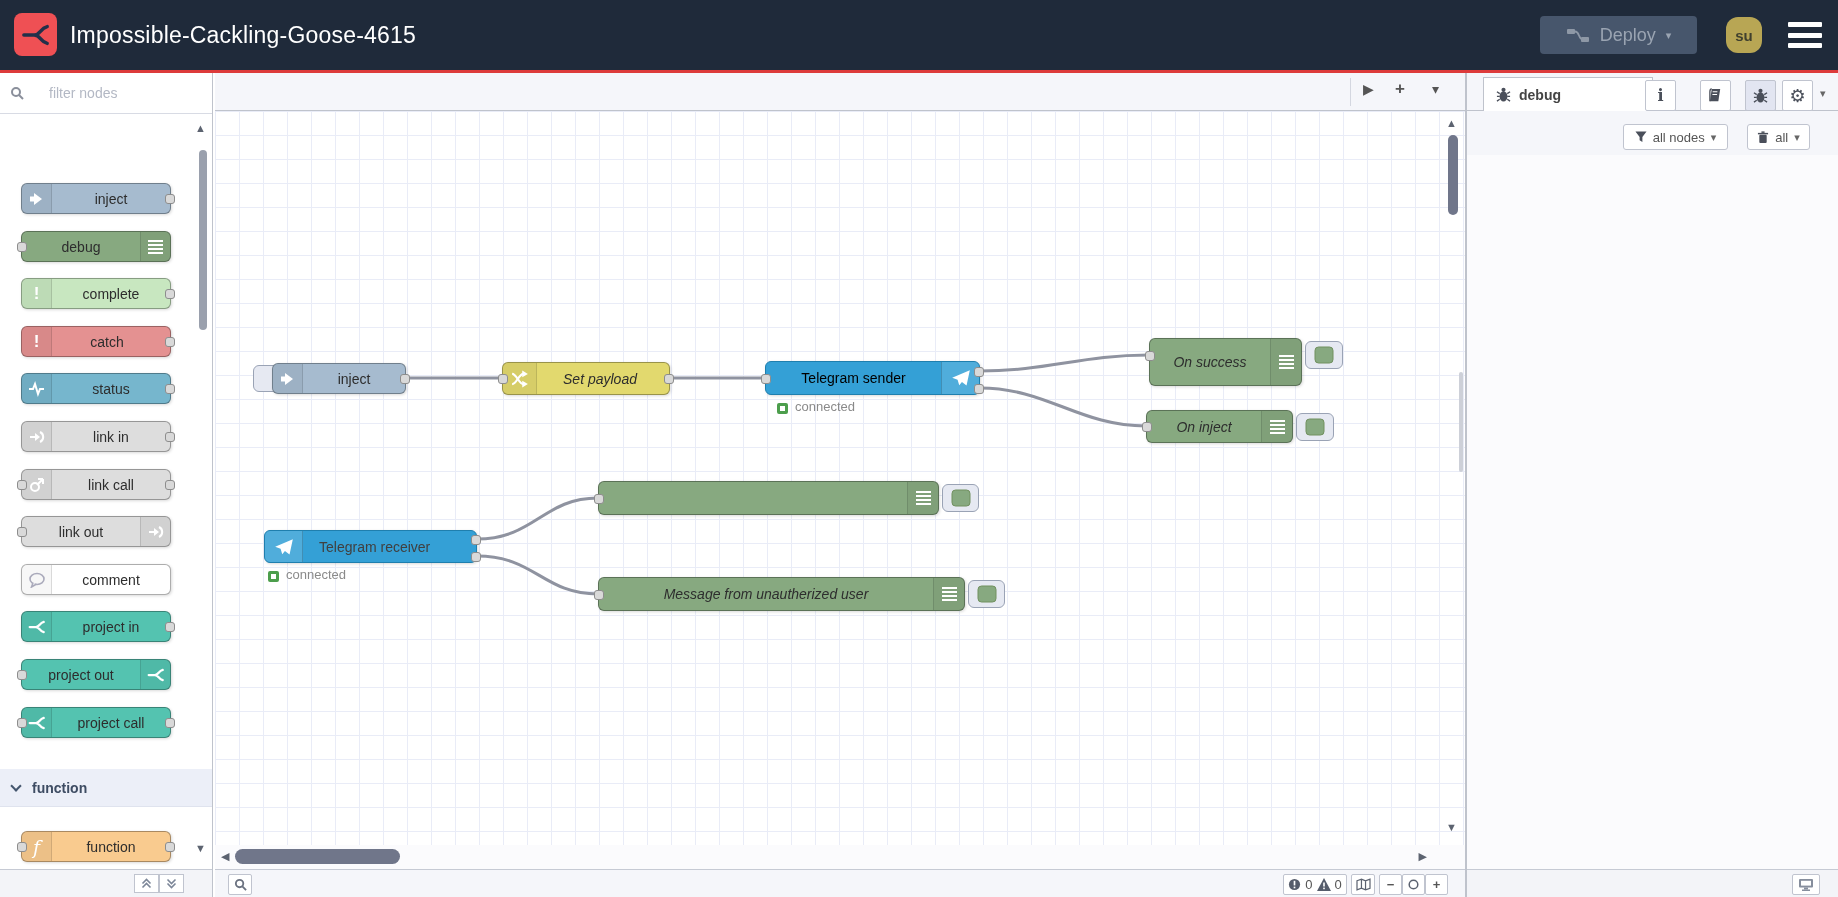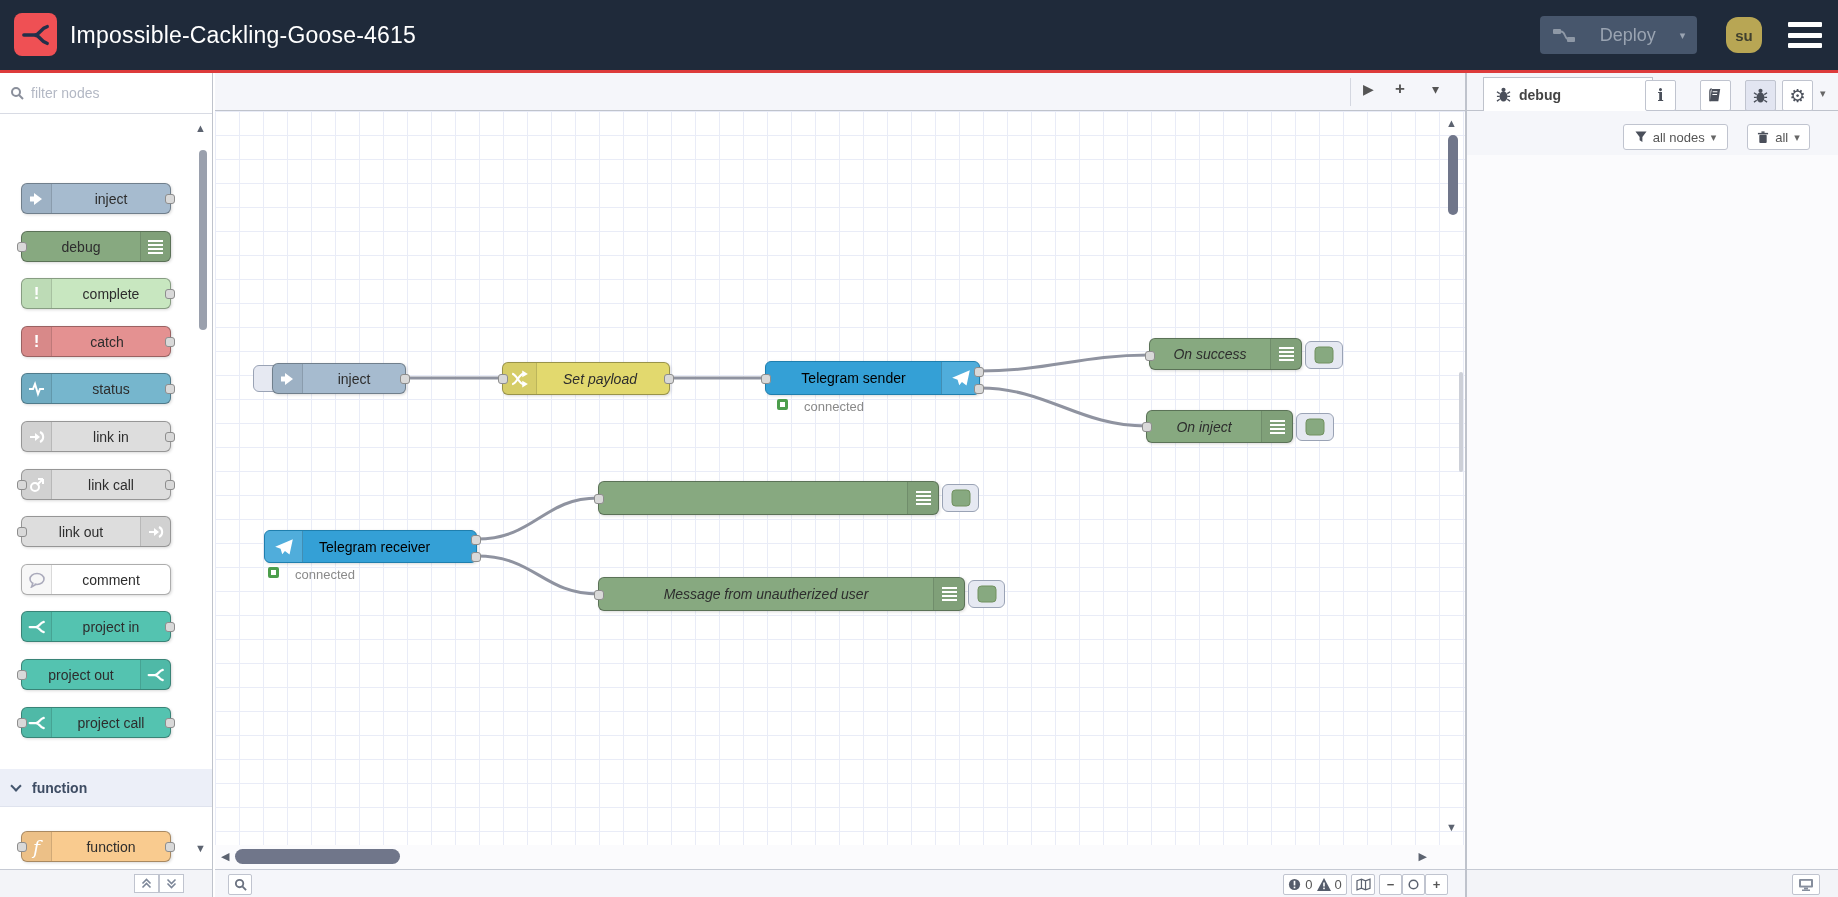--- a/index.html
+++ b/index.html
@@ -4,28 +4,28 @@
 <style>
   *{margin:0;padding:0;box-sizing:border-box}
   html,body{width:1838px;height:897px;overflow:hidden;font-family:"Liberation Sans",sans-serif}
   #app{position:relative;width:1838px;height:897px;background:#fff;overflow:hidden}
 
   
   #hdr{position:absolute;left:0;top:0;width:1838px;height:70px;background:#1f2a3a}
   #hdr-line{position:absolute;left:0;top:70px;width:1838px;height:3px;background:#dd3b3b}
   #logo{position:absolute;left:14px;top:13px;width:43px;height:43px;border-radius:8px;background:#ef5054;display:flex;align-items:center;justify-content:center}
   #title{position:absolute;left:70px;top:0;height:70px;display:flex;align-items:center;color:#fff;font-size:23px;letter-spacing:.2px}
-  #deploy{position:absolute;left:1540px;top:16px;width:157px;height:38px;background:#47566c;border-radius:4px;display:flex;align-items:center;justify-content:center;gap:24px;color:#9aa4b2;font-size:18px}
+  #deploy{position:absolute;left:1540px;top:16px;width:157px;height:38px;background:#47566c;border-radius:4px;display:flex;align-items:center;justify-content:center;gap:10px;color:#9aa4b2;font-size:18px}
   #avatar{position:absolute;left:1726px;top:17px;width:36px;height:36px;border-radius:12px;background:#b8a654;color:#40402e;font-size:15px;font-weight:bold;display:flex;align-items:center;justify-content:center}
   #burger{position:absolute;left:1788px;top:22px;width:34px;height:26px;display:flex;flex-direction:column;justify-content:space-between}
   #burger span{display:block;height:5px;background:#fff;border-radius:1px}
 
   
   #palette{position:absolute;left:0;top:73px;width:213px;bottom:0;background:#fff;border-right:1px solid #bfc3cc}
-  #pal-search{position:absolute;left:0;top:0;width:100%;height:41px;background:#fff;border-bottom:1px solid #d8dbe4;display:flex;align-items:center;padding-left:10px;gap:7px}
+  #pal-search{position:absolute;left:0;top:0;width:100%;height:41px;background:#fff;border-bottom:1px solid #d8dbe4;display:flex;align-items:center;padding-left:10px;gap:25px}
   #pal-search input{border:none;outline:none;font-size:14px;color:#444;width:150px;background:transparent;font-family:"Liberation Sans",sans-serif}
   #pal-search input::placeholder{color:#b3b8c4}
   .cat-hdr{position:absolute;left:0;width:100%;height:38px;background:#eceff8;border-bottom:1px solid #dfe3ee;display:flex;align-items:center;gap:12px;padding-left:12px;font-size:14px;font-weight:bold;color:#3e4c63}
   .chev{width:8px;height:8px;border-right:2px solid #44566e;border-bottom:2px solid #44566e;transform:rotate(45deg);margin-top:-4px}
   .nodebase{position:absolute;border-radius:6px;border:1px solid rgba(0,0,0,.32);box-shadow:1px 1px 3px rgba(0,0,0,.15)}
   .pnode{left:21px;width:150px;height:31px}
   .strip{position:absolute;top:0;bottom:0;width:30px;display:flex;align-items:center;justify-content:center;background:rgba(0,0,0,.05)}
   .strip.l{left:0;border-right:1px solid rgba(0,0,0,.12);border-radius:5px 0 0 5px}
   .strip.r{right:0;border-left:1px solid rgba(0,0,0,.12);border-radius:0 5px 5px 0}
   .strip.lite{background:rgba(255,255,255,.14)}
@@ -44,21 +44,21 @@
   .scroll-arrow{position:absolute;color:#5c6370;font-size:11px;line-height:11px}
 
   
   #canvas{position:absolute;left:215px;top:73px;width:1250px;bottom:0}
   #tabbar{position:absolute;left:0;top:0;width:100%;height:38px;background:#f5f6fa;border-bottom:1px solid #bfc3cc}
   #flowtab{position:absolute;left:31px;top:4px;width:238px;height:35px;background:#fff;border:1px solid #bfc3cc;border-bottom:none;display:flex;align-items:center;padding-left:18px;font-size:14px;font-weight:bold;color:#45536b}
   .tb-ic{position:absolute;top:8px;color:#555;font-size:14px}
   #tb-sep{position:absolute;left:1135px;top:5px;width:1px;height:28px;background:#d4d7e0}
   #workspace{position:absolute;left:0;top:38px;width:100%;height:758px;background-color:#fff;background-image:linear-gradient(to right,#e9ecf7 1px,transparent 1px),linear-gradient(to bottom,#e9ecf7 1px,transparent 1px);background-size:24px 24px;overflow:hidden}
   #wires{position:absolute;left:0;top:0;pointer-events:none}
-  .status-row{position:absolute;display:flex;align-items:flex-start;gap:16px}
+  .status-row{position:absolute;display:flex;align-items:flex-end;gap:7px}
   .status-sq{width:11px;height:11px;border:3px solid #4c9e4c;border-radius:2px;background:#fff}
   .status-txt{font-size:13px;color:#8a8a8a}
   .btn-outer{position:absolute;background:#e6e9f2;border:1px solid #9aa3b5;border-radius:6px}
   .toggle-inner{position:absolute;left:50%;top:50%;transform:translate(-50%,-50%);width:19px;height:17px;background:#87a980;border:1px solid #71905f;border-radius:4px}
   #hscroll{position:absolute;left:0;bottom:0;width:100%;height:24px;background:#fbfbfd}
   #hthumb{position:absolute;left:20px;top:4px;width:165px;height:15px;background:#70768a;border-radius:8px}
   #vthumb{position:absolute;right:7px;top:24px;width:10px;height:80px;background:#70768a;border-radius:5px}
   #cfoot{position:absolute;left:0;bottom:0;width:100%;height:28px;background:#f5f6fa;border-top:1px solid #c6cad4}
   .fbox{position:absolute;top:4px;height:21px;border:1px solid #c0c4cf;background:#fff;display:flex;align-items:center;justify-content:center;border-radius:2px;font-size:13px;color:#555;gap:4px}
 
@@ -321,21 +321,21 @@
         <span class="lbl" style="left:0;right:38px;color:#000000">Telegram sender</span>
         <span class="pt" style="left:-5px;top:12px"></span>
         <span class="pt" style="right:-5px;top:5px"></span>
         <span class="pt" style="right:-5px;top:22px"></span>
       </div>
       <div class="status-row" style="left:562px;top:288px">
         <span class="status-sq"></span>
         <span class="status-txt">connected</span>
       </div>
 
-      <div class="nodebase c-debug" style="left:934px;top:227px;width:153px;height:32px">
+      <div class="nodebase c-debug" style="left:934px;top:227px;width:153px;height:48px">
         <div class="strip r" style="width:31px">
             <span class="bars"></span>
           </div>
         <span class="lbl it" style="left:0;right:31px">On success</span>
         <span class="pt" style="left:-5px;top:12px"></span>
       </div>
       <div class="btn-outer" style="left:1090px;top:230px;width:38px;height:28px">
           <span class="toggle-inner"></span>
         </div>
 
@@ -349,21 +349,21 @@
       <div class="btn-outer" style="left:1081px;top:302px;width:38px;height:28px">
           <span class="toggle-inner"></span>
         </div>
 
       <div class="nodebase c-telegram" style="left:49px;top:419px;width:213px;height:33px;border-color:#1f7fae">
         <div class="strip l lite" style="width:38px;border-right:1px solid rgba(0,0,0,.18)">
             <svg width="20" height="18" viewBox="0 0 17 15">
               <path d="M16 1 L1 7.3 l4.6 1.7 L7 13.6 l2.3-2.6 l3.9 2.8 z" fill="#fff"></path>
             </svg>
           </div>
-        <span class="lbl" style="left:38px;right:0;justify-content:flex-start;padding-left:16px;color:#000000">Telegram receiver</span>
+        <span class="lbl" style="left:38px;right:0;justify-content:flex-start;padding-left:16px;color:#404040">Telegram receiver</span>
         <span class="pt" style="right:-5px;top:4px"></span>
         <span class="pt" style="right:-5px;top:21px"></span>
       </div>
       <div class="status-row" style="left:53px;top:456px">
         <span class="status-sq"></span>
         <span class="status-txt">connected</span>
       </div>
 
       <div class="nodebase c-debug" style="left:383px;top:370px;width:341px;height:34px">
         <div class="strip r" style="width:31px">

